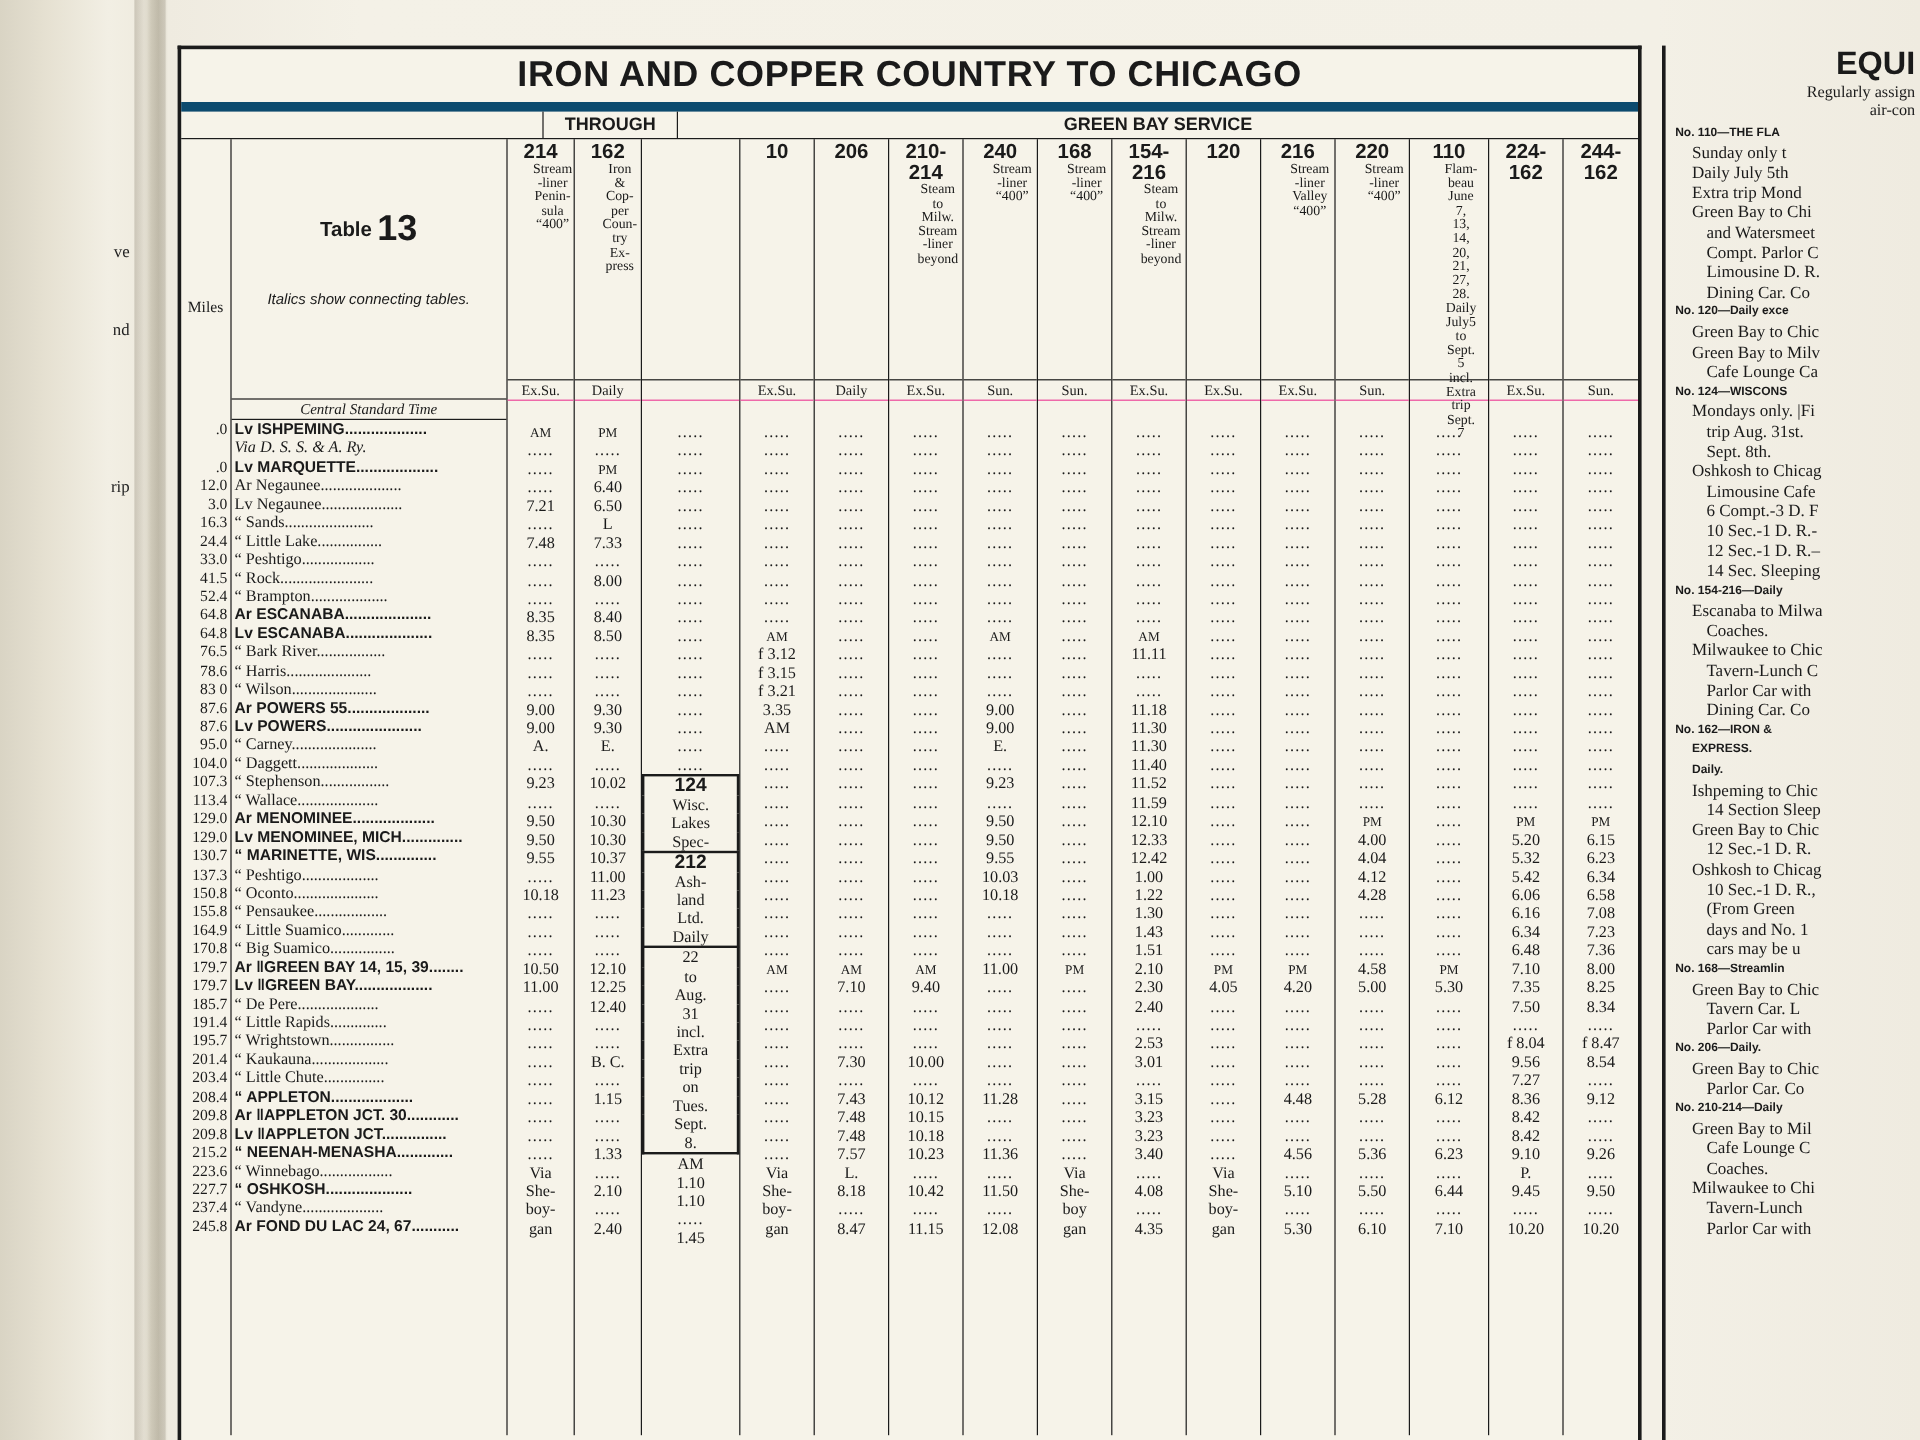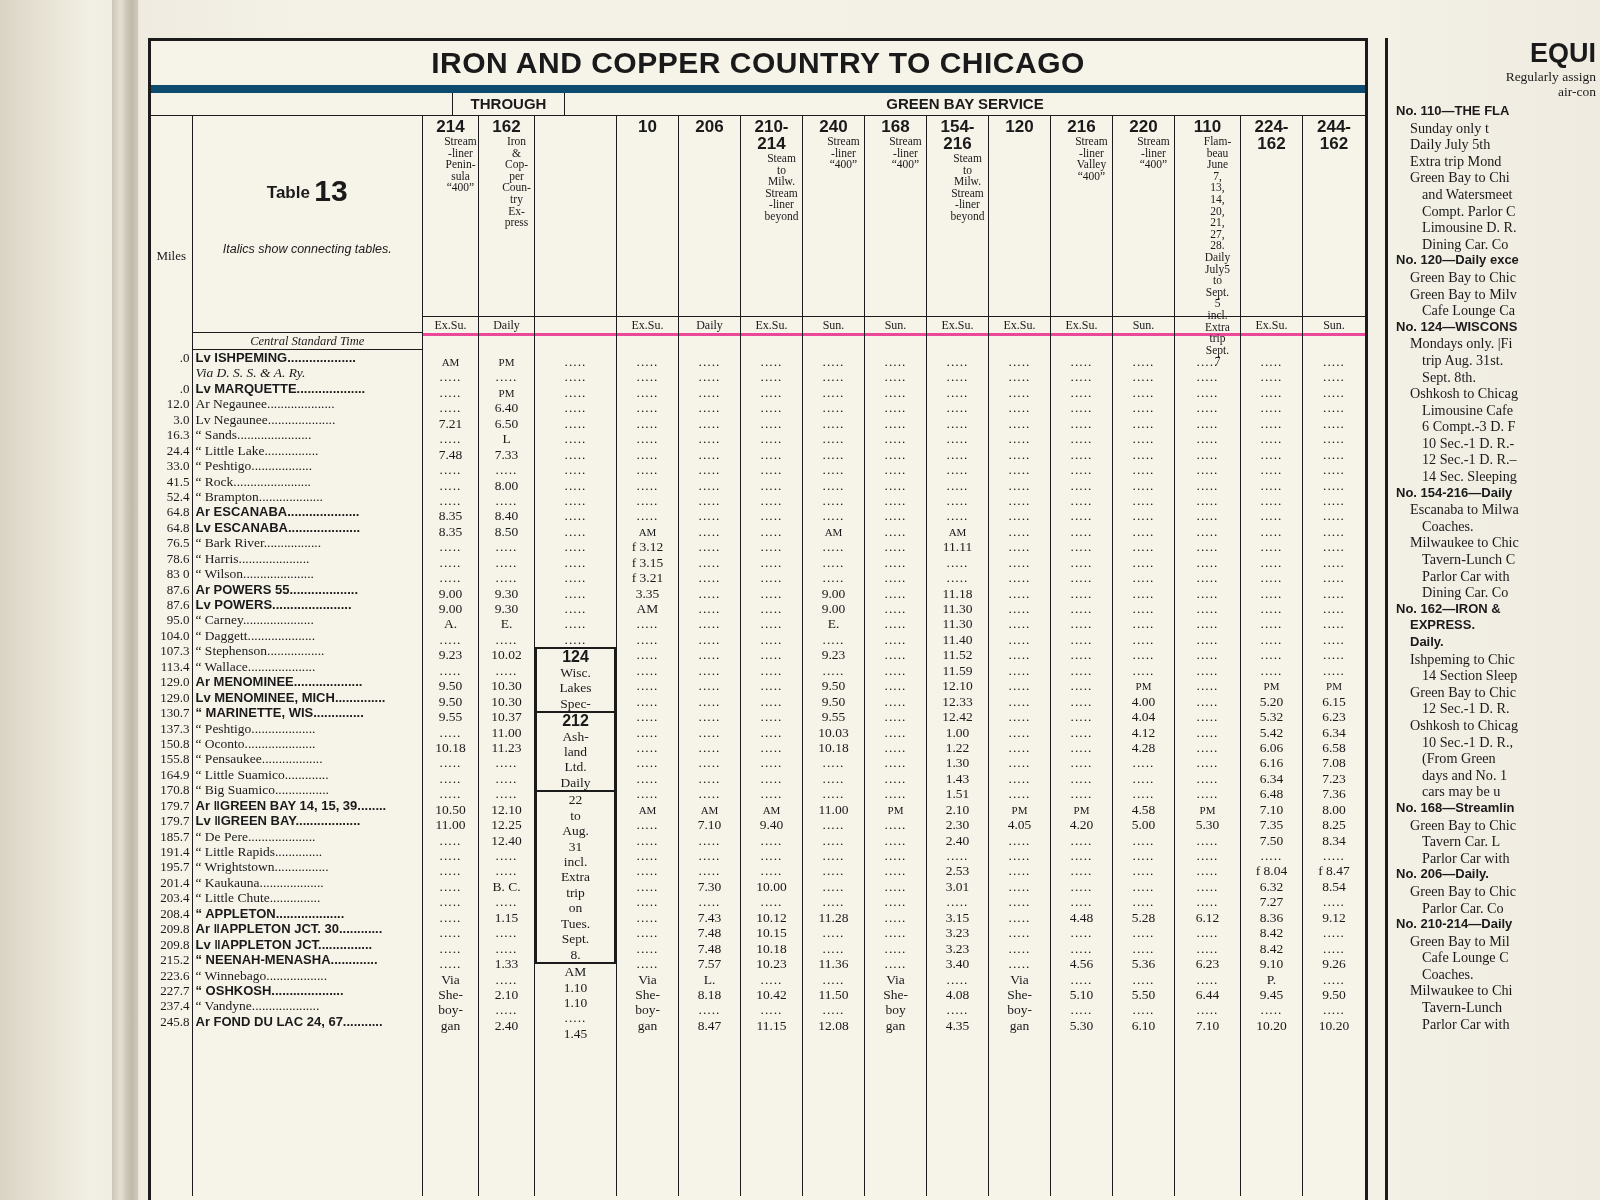--- a/index.html
+++ b/index.html
@@ -29,55 +29,62 @@
   .col{box-sizing:border-box;border-right:1px solid #1b1b1b;}
   .col:last-child{border-right:none;}
   #grid{display:flex;height:1080px;}
   .c-miles{width:46px;}
   .c-stations{width:256px;}
   .trainhead{box-sizing:border-box;height:200px;padding:2px 1px 0;text-align:center;
      font-family:"Liberation Sans",sans-serif;}
   .tnum{font-weight:bold;font-size:17px;line-height:17px;}
   .tdesc{font-size:11.5px;line-height:11.6px;font-family:"Liberation Serif",serif;margin-top:1px;padding-left:20px;}
   .tday{font-size:12px;font-family:"Liberation Serif",serif;border-top:1px solid #1b1b1b;
-     border-bottom:3px solid #ec4899;height:16px;line-height:16px;text-align:center;}
+     border-bottom:1px solid #ec4899;height:16px;line-height:16px;text-align:center;}
   .times{font-size:13.5px;line-height:15.45px;text-align:center;font-family:"Liberation Serif",serif;}
   .times div{height:15.45px;white-space:nowrap;}
   .ampm{font-size:11px;}
   .milecell{font-size:13px;line-height:15.45px;text-align:right;padding-right:2px;}
   .milecell div{height:15.45px;}
   .stcell{font-size:13.5px;line-height:15.45px;padding-left:3px;white-space:nowrap;overflow:hidden;}
   .stcell div{height:15.45px;}
   .st-b{font-weight:bold;font-family:"Liberation Sans",sans-serif;font-size:13px;}
   .ital{font-style:italic;}
   .tablebox{text-align:center;padding-top:60px;}
   .tablebox .t1{font-family:"Liberation Sans",sans-serif;font-weight:bold;font-size:17px;}
   .tablebox .t2{font-family:"Liberation Sans",sans-serif;font-weight:bold;font-size:30px;vertical-align:-3px;}
   .tablebox .note{font-size:12.5px;font-style:italic;margin-top:34px;}
   .cst{font-size:12.5px;font-style:italic;text-align:center;border-top:1px solid #1b1b1b;border-bottom:1px solid #1b1b1b;height:16px;line-height:16px;}
   
   #rightcol{position:absolute;left:1385px;top:38px;width:215px;height:1162px;
      border-left:3px solid #1b1b1b;padding-left:8px;box-sizing:border-box;overflow:hidden;}
   #rightcol .eq{font-family:"Liberation Sans",sans-serif;font-weight:bold;font-size:27px;text-align:right;padding-right:4px;}
   #rightcol .sub{font-size:13.5px;text-align:right;padding-right:4px;line-height:15px;}
   .adline{font-size:14.2px;line-height:16.6px;white-space:nowrap;}
-  .adline.b{font-family:"Liberation Sans",sans-serif;font-weight:bold;font-size:13px;}
+  .adline.b{font-family:"Liberation Sans",sans-serif;font-weight:bold;font-size:10px;}
   .ind1{padding-left:14px;}
   .ind2{padding-left:26px;}
   
   #leftfrag{position:absolute;left:0;top:200px;width:108px;font-size:14px;line-height:21px;text-align:right;color:#222;}
   .dots{letter-spacing:1px;}
 </style>
 </head>
 <body>
 
 <div id="page">
 
   <div id="gutter"></div>
 
+  <div id="leftfrag">
+    <div>ve</div>
+    <div style="height:44px"></div>
+    <div>nd</div>
+    <div style="height:110px"></div>
+    <div>rip</div>
+  </div>
 
   <div id="frame">
 
     <div id="title">IRON AND COPPER COUNTRY TO CHICAGO</div>
 
     <div class="hdr-row">
       <div class="col" style="width:302px;border-right:1px solid #1b1b1b;height:22px;"></div>
       <div class="col hdr-through" style="width:112px;height:22px;line-height:22px;">THROUGH</div>
       <div class="hdr-gb" style="flex:1;height:22px;line-height:22px;">GREEN BAY SERVICE</div>
     </div>
@@ -927,21 +934,21 @@
               <div>5.42</div>
               <div>6.06</div>
               <div>6.16</div>
               <div>6.34</div>
               <div>6.48</div>
               <div>7.10</div>
               <div>7.35</div>
               <div>7.50</div>
               <div><span class="dots">.....</span></div>
               <div>f 8.04</div>
-              <div>6.32</div>
+              <div>9.56</div>
               <div>7.27</div>
               <div>8.36</div>
               <div>8.42</div>
               <div>8.42</div>
               <div>9.10</div>
               <div>P.</div>
               <div>9.45</div>
               <div><span class="dots">.....</span></div>
               <div>10.20</div>
             </div>

